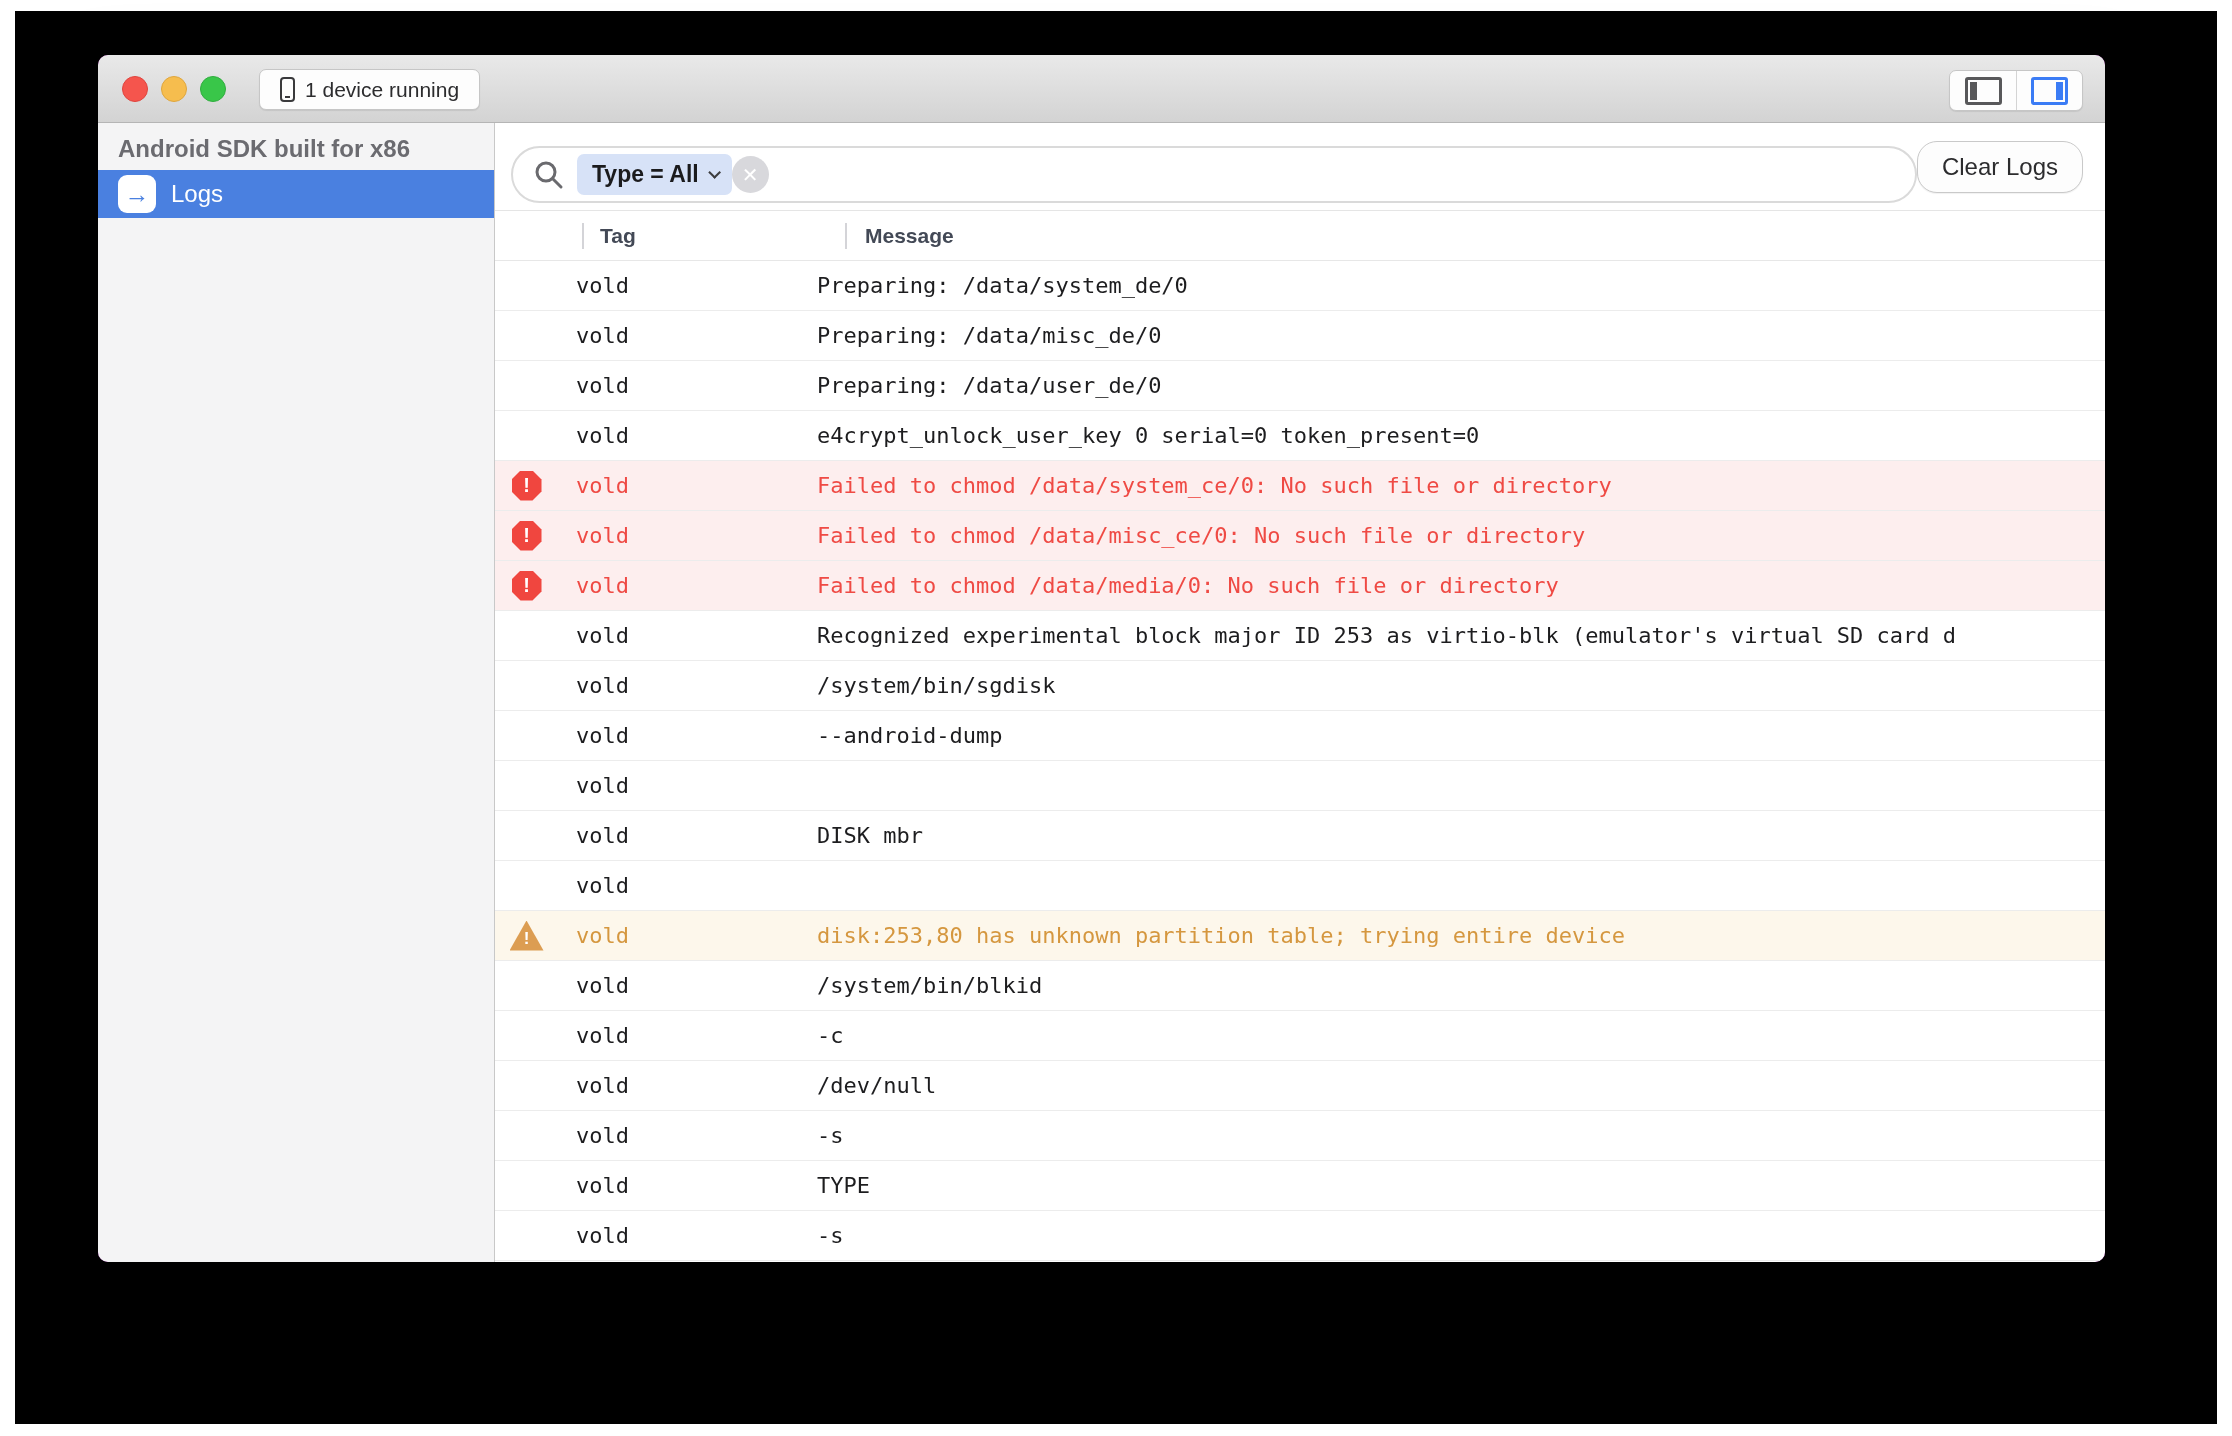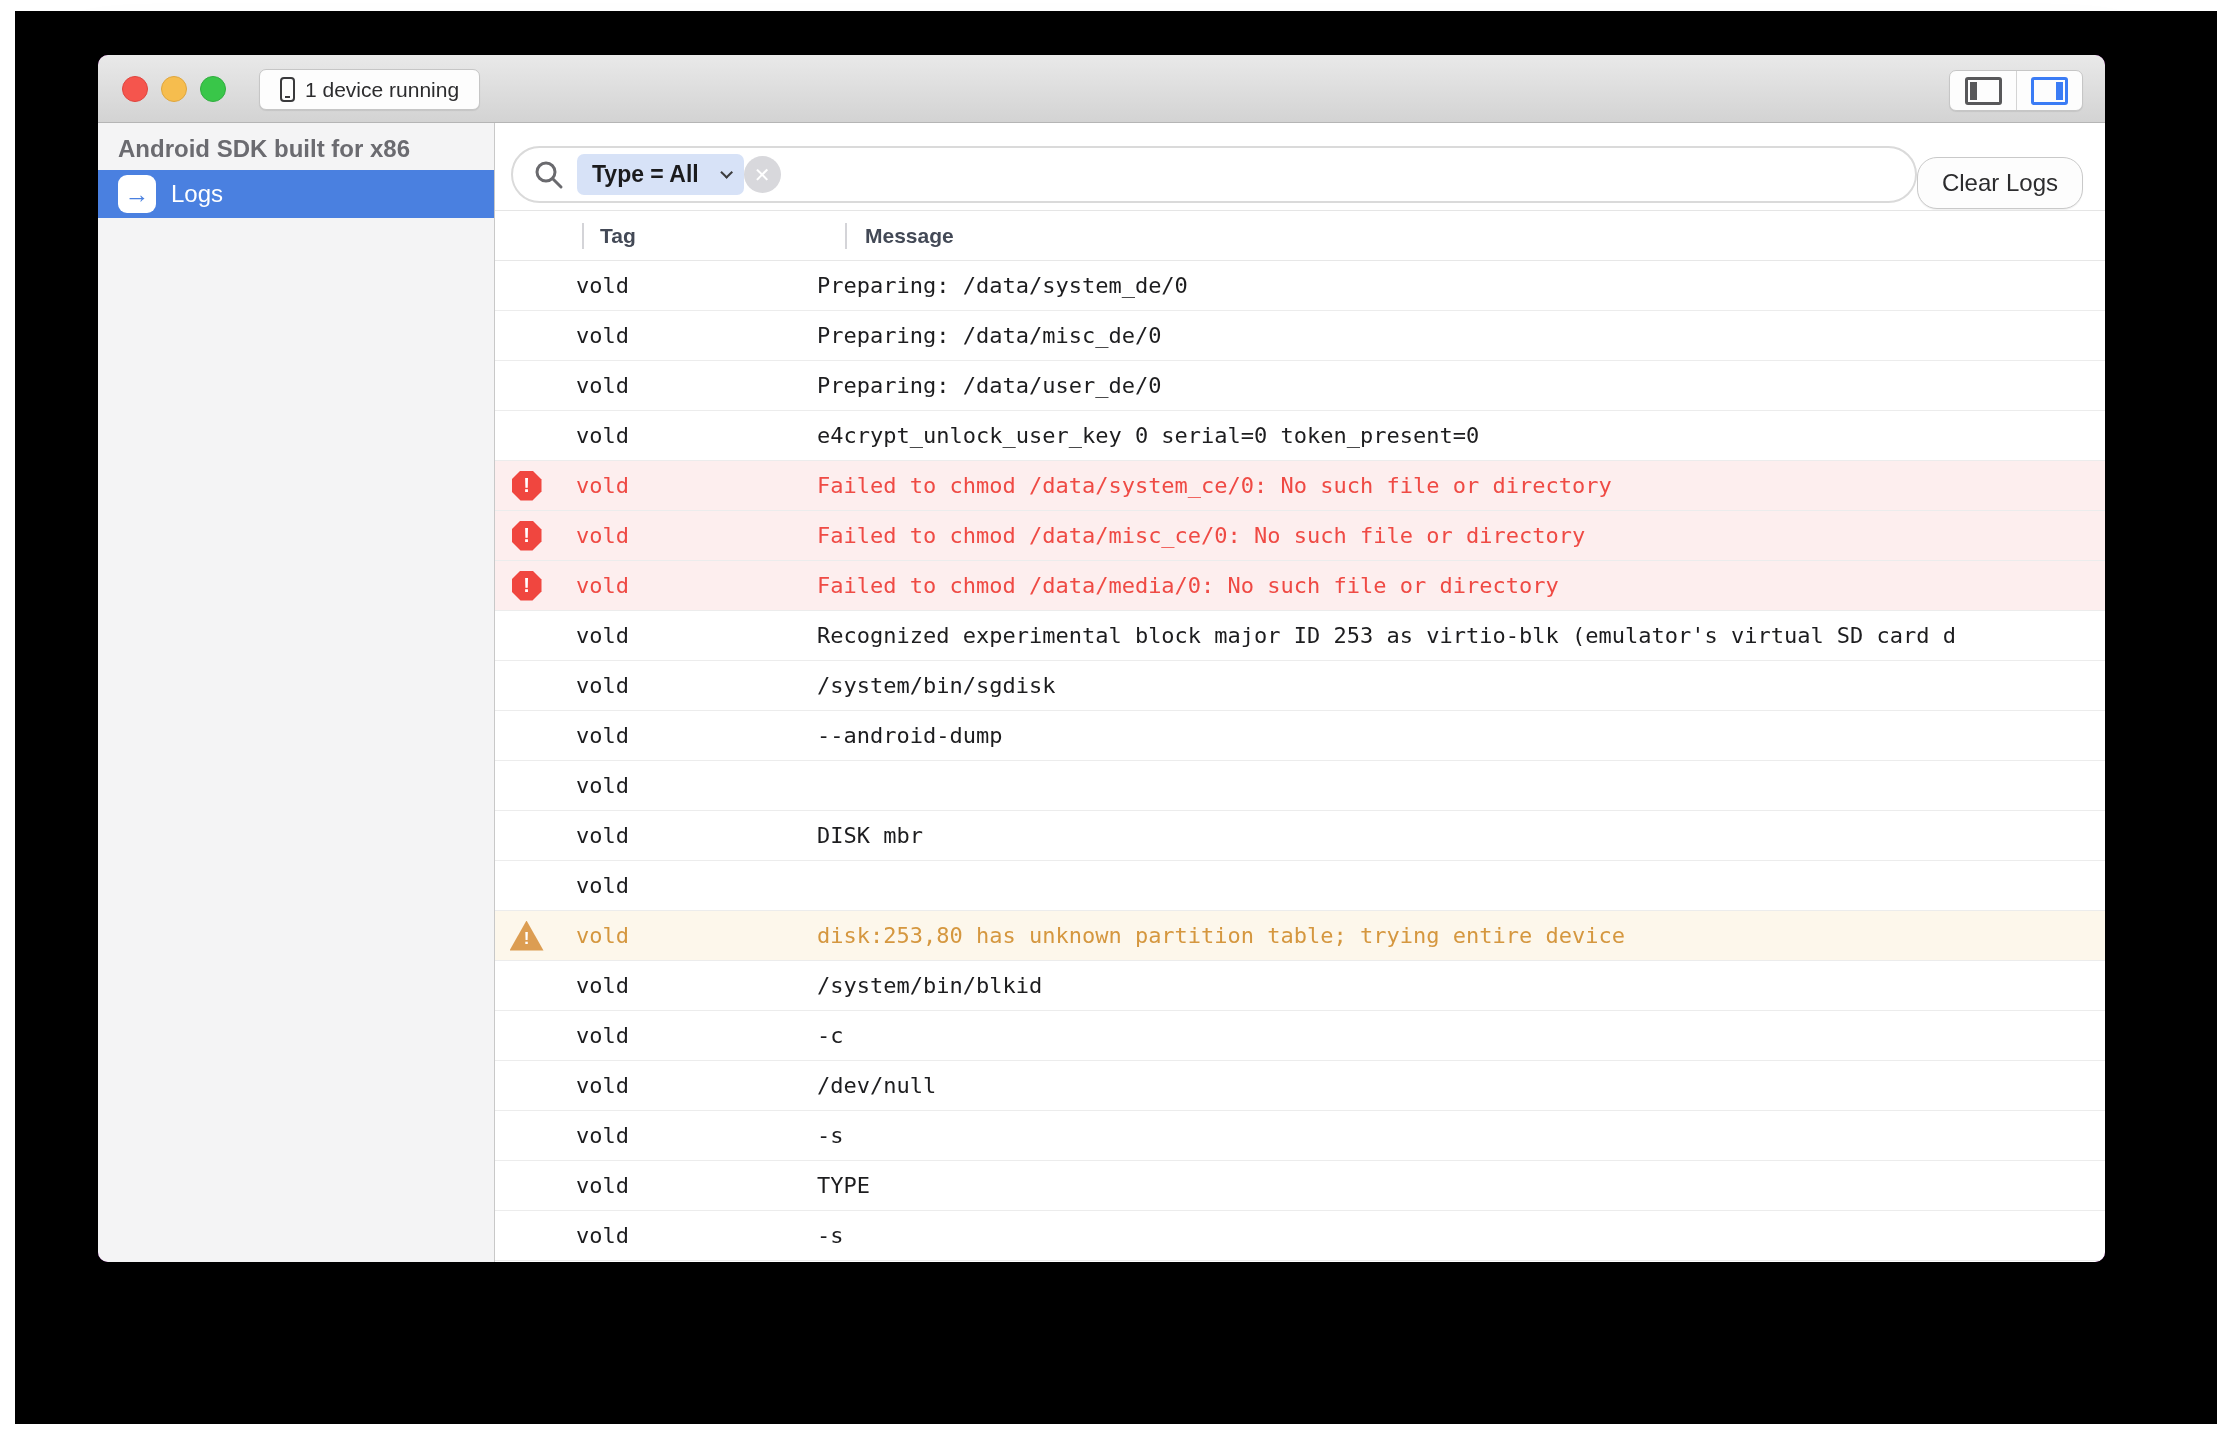--- a/index.html
+++ b/index.html
@@ -41,30 +41,30 @@
                 justify-content:center; color:#4a80e0; font-size:25px; font-weight:bold; }
   .sidebar-item-label { font-size:24px; font-weight:normal; }
 
   .main { flex:1; background:#fff; display:flex; flex-direction:column; min-width:0; }
 
   
   .toolbar { height:88px; flex:0 0 88px; border-bottom:1px solid #e5e5e5; position:relative; }
   .search-pill { position:absolute; left:16px; top:23px; width:1406px; height:57px; border:2px solid #dadada;
                  border-radius:29px; display:flex; align-items:center; padding:0 16px 0 20px; background:#fff; }
   .search-icon { flex:0 0 auto; margin-right:12px; }
-  .filter-token { display:flex; align-items:center; gap:21px; background:#d7e2f7; border-radius:7px;
+  .filter-token { display:flex; align-items:center; gap:9px; background:#d7e2f7; border-radius:7px;
                   padding:7px 15px; font-size:23px; font-weight:bold; color:#1b1b1d; white-space:nowrap; }
   .chev { width:9px; height:9px; border-right:2.5px solid #3c3c3e; border-bottom:2.5px solid #3c3c3e;
           transform:rotate(45deg) translateY(-3px); }
   .search-input { flex:1; border:none; outline:none; font-size:24px; color:#1b1b1d; margin-left:18px; min-width:0;
                   font-family:"Liberation Sans", sans-serif; }
   .search-input::placeholder { color:#b5b5bb; }
   .clear-x { width:37px; height:37px; border-radius:50%; background:#d8d8dc; color:#fff; font-size:20px;
              display:flex; align-items:center; justify-content:center; flex:0 0 auto; }
-  .clear-logs-btn { position:absolute; right:22px; top:34px; height:52px; padding:0 24px; background:#fdfdfd;
+  .clear-logs-btn { position:absolute; right:22px; top:18px; height:52px; padding:0 24px; background:#fdfdfd;
                     border:1px solid #c9c9c9; border-radius:20px; font-size:24px; color:#2c2c2e;
                     display:flex; align-items:center; box-shadow:0 1px 1px rgba(0,0,0,.06); }
 
   
   .grid-cols { display:grid; grid-template-columns:63px 239px 1fr; }
   .table-header { height:50px; flex:0 0 50px; align-items:center; font-size:21px; font-weight:600; color:#434956;
                   border-bottom:1px solid #e7e7e7;gap:24px; }
   .hcell { position:relative; height:100%; display:flex; align-items:center; }
   .hcell .tick { position:absolute; left:0; top:12px; width:2px; height:26px; background:#d4d4d8; }
   .hcell.tag  { padding-left:18px; }

